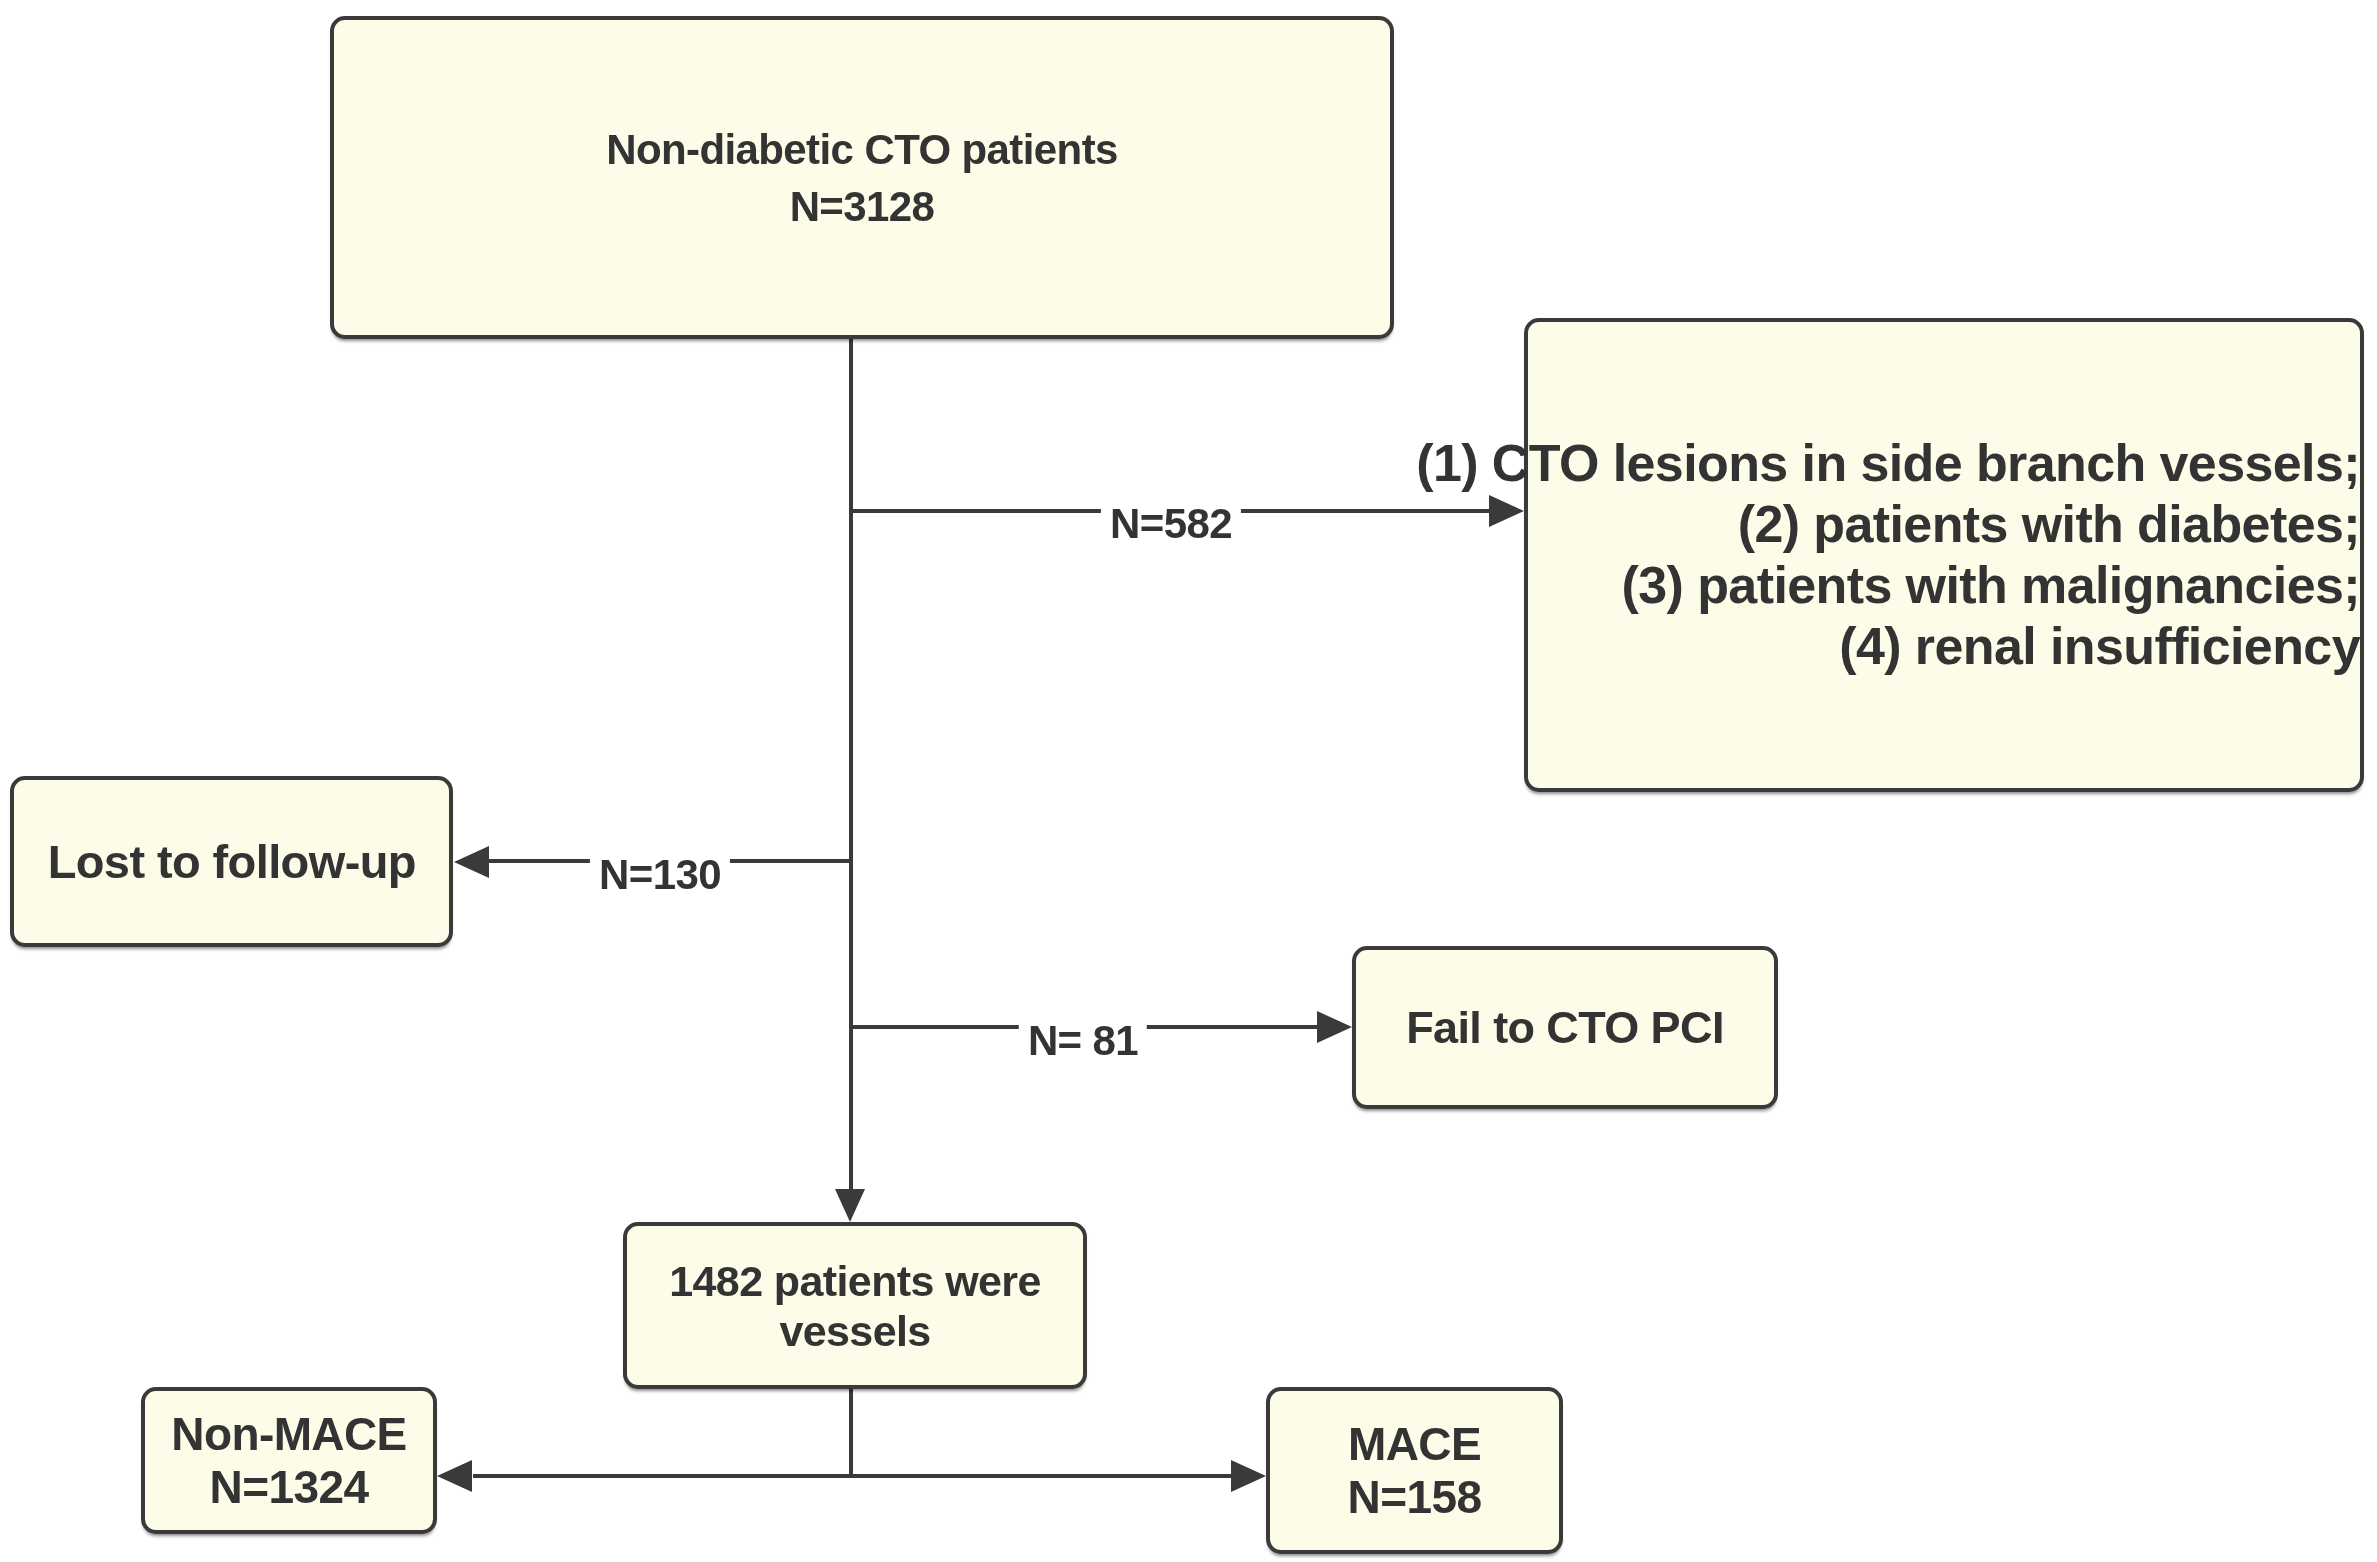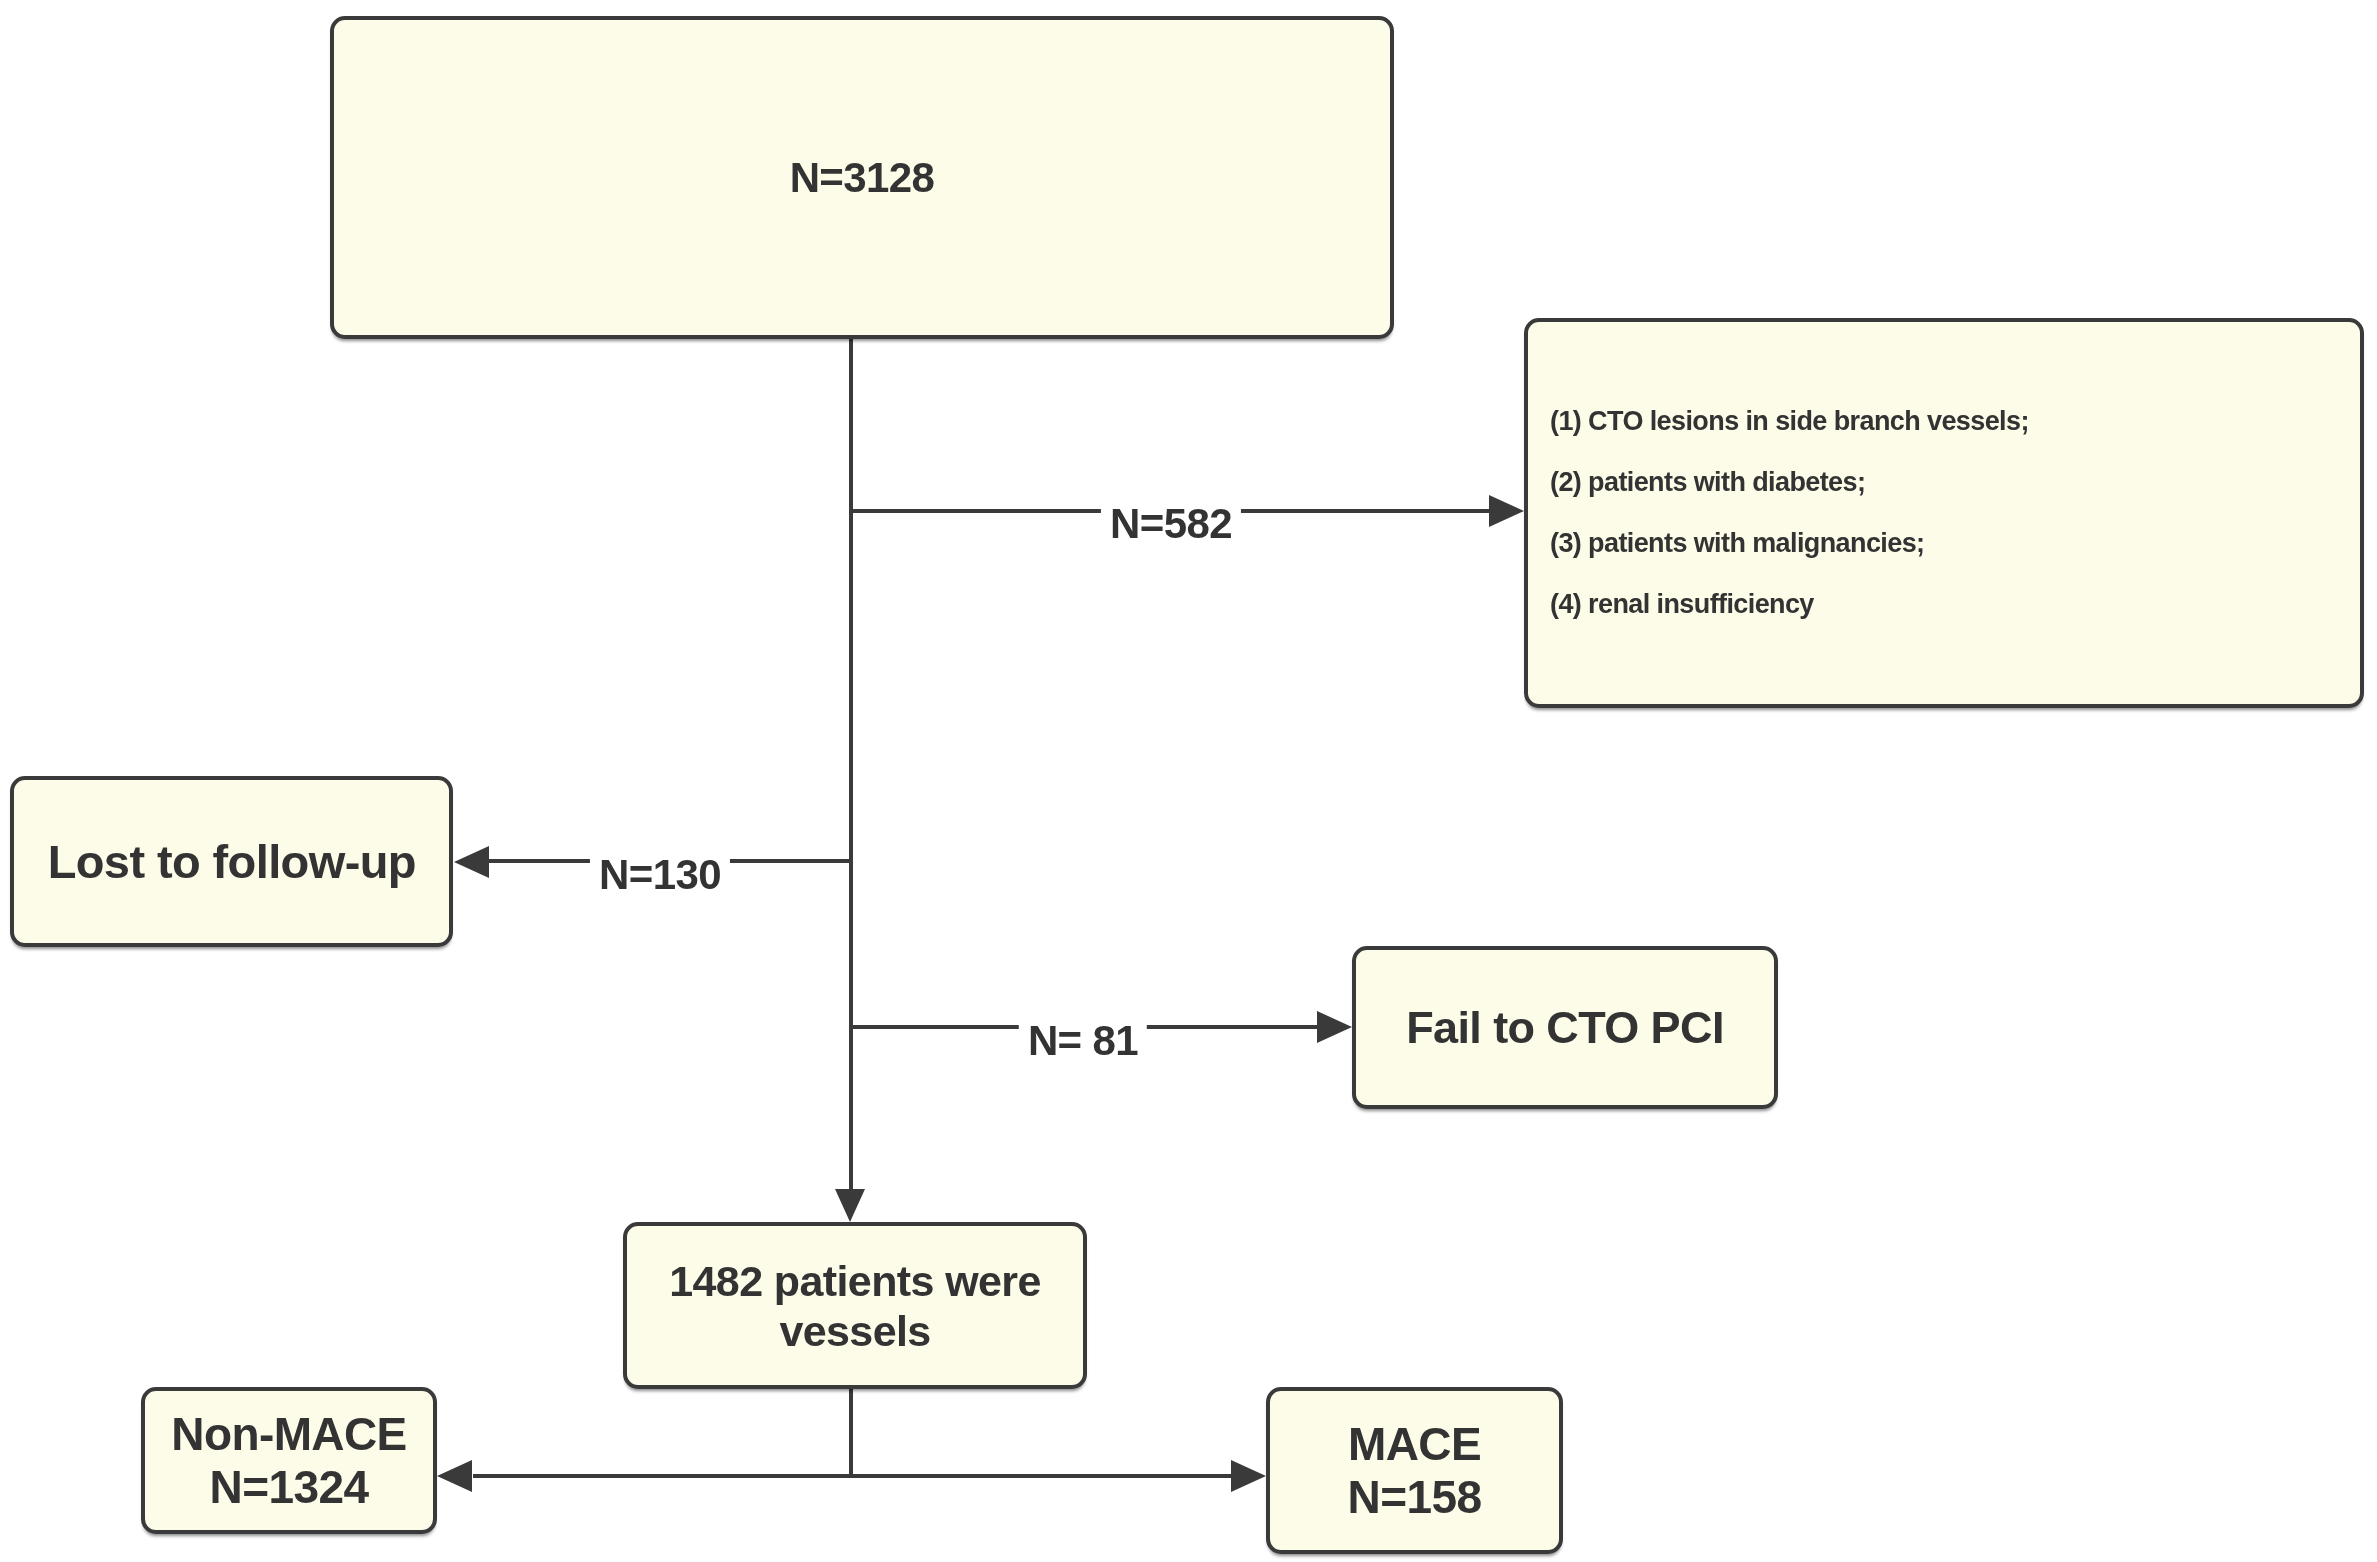--- a/index.html
+++ b/index.html
@@ -75,24 +75,25 @@
 
   <div class="hline" style="left:851px; top:1025px; width:470px; height:4px;"></div>
   <div class="arr arr-right" style="left:1317px; top:1011px;"></div>
 
   <div class="vline" style="left:849px; top:1389px; width:4px; height:86px;"></div>
   <div class="hline" style="left:473px; top:1474px; width:758px; height:4px;"></div>
   <div class="arr arr-left" style="left:437px; top:1460px;"></div>
   <div class="arr arr-right" style="left:1231px; top:1460px;"></div>
 
   <div class="box" style="left:330px; top:16px; width:1064px; height:323px; font-size:42px; line-height:57px;">
+    <span>Non-diabetic CTO patients</span>
     <span>N=3128</span>
   </div>
 
-  <div class="box" style="left:1524px; top:318px; width:840px; height:390px; font-size:27px; line-height:61px; align-items:flex-start; text-align:left; padding-left:22px;">
+  <div class="box" style="left:1524px; top:318px; width:840px; height:474px; font-size:52px; line-height:61px; align-items:flex-end; text-align:left; padding-left:22px;">
     <span>(1) CTO lesions in side branch vessels;</span>
     <span>(2) patients with diabetes;</span>
     <span>(3) patients with malignancies;</span>
     <span>(4) renal insufficiency</span>
   </div>
 
   <div class="box" style="left:1352px; top:946px; width:426px; height:163px; font-size:45px;">
     <span>Fail to CTO PCI</span>
   </div>
 

